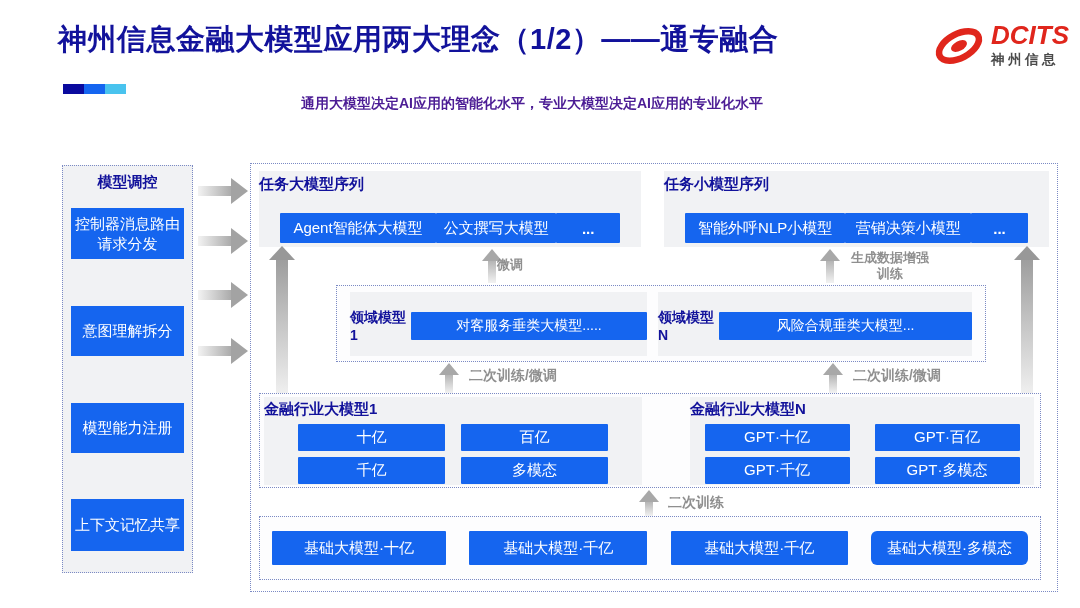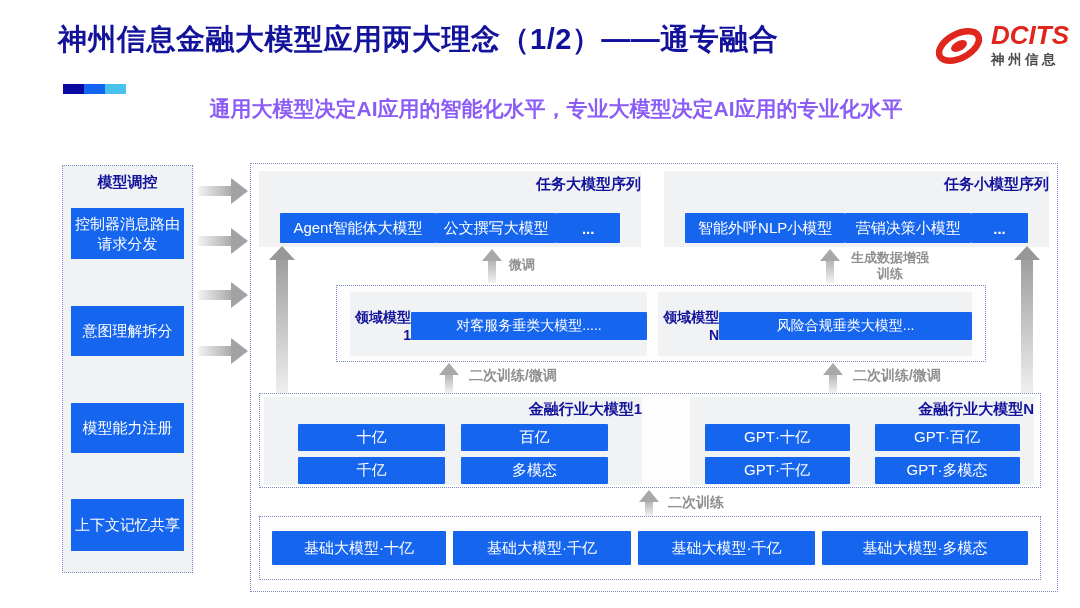--- a/index.html
+++ b/index.html
@@ -1,20 +1,20 @@
 <!DOCTYPE html>
 <html><head>
 <meta charset="utf-8">
 <style>
   * { margin:0; padding:0; box-sizing:border-box; }
   body { width:1080px; height:608px; font-family:"Liberation Sans", sans-serif; background:#ffffff; }
   .slide { position:relative; width:1080px; height:608px; background:#ffffff; overflow:hidden; }
 
   .title { position:absolute; left:58px; top:20px; font-size:29px; font-weight:bold; color:#12129b; letter-spacing:0.5px; }
-  .subtitle { position:absolute; left:156px; top:95px; width:800px; text-align:center; font-size:21px; font-weight:bold; color:#8b5cf6; }
+  .subtitle { position:absolute; left:132px; top:95px; width:800px; text-align:center; font-size:14px; font-weight:bold; color:#4c1d95; }
   .deco { position:absolute; left:63px; top:84px; display:flex; }
   .deco div { width:21px; height:10px; }
 
   .logo { position:absolute; left:933px; top:22px; display:flex; align-items:center; }
   .logo-text { margin-left:6px; }
   .logo-brand { font-size:26px; font-weight:bold; font-style:italic; color:#e0261c; line-height:1; }
   .logo-cn { font-size:13.5px; font-weight:bold; color:#4a4a4a; letter-spacing:3.5px; margin-top:3px; }
   .sidebar { position:absolute; left:62px; top:165px; width:131px; height:408px; background:#f1f2f4; border:1px dotted #7b8ac4; }
   .sidebar-title { position:absolute; left:0; right:0; top:7px; text-align:center; font-size:15px; font-weight:bold; color:#12129b; }
   .side-item { position:absolute; left:8px; right:8px; background:#1565ef; color:#fff; display:flex; align-items:center; justify-content:center; text-align:center; font-size:15px; line-height:1.32; padding:0 4px; }
@@ -25,21 +25,21 @@
 
   .arrow-up { position:absolute; display:flex; flex-direction:column; align-items:center; }
   .arrow-up .head { width:0; height:0; border-bottom:14px solid #989898; border-left:13px solid transparent; border-right:13px solid transparent; }
   .arrow-up .shaft { width:12px; flex:1; background:linear-gradient(to bottom,#9e9e9e,#efefef); }
   .arrow-up.small .head { border-bottom:12px solid #a8a8a8; border-left:10px solid transparent; border-right:10px solid transparent; }
   .arrow-up.small .shaft { width:8px; background:linear-gradient(to bottom,#b5b5b5,#f2f2f2); }
 
   .main { position:absolute; left:250px; top:163px; width:808px; height:429px; background:#fff; border:1px dotted #7b8ac4; }
 
   .panel { position:absolute; background:#f1f2f4; }
-  .panel-title { text-align:right; font-weight:bold; color:#12129b; }
+  .panel-title { text-align:left; font-weight:bold; color:#12129b; }
   .blue-btn { background:#1565ef; color:#ffffff; display:flex; align-items:center; justify-content:center; text-align:center; border-radius:1px; }
 
   .top-panel { top:7px; height:76px; }
   .top-panel .panel-title { font-size:15px; margin-top:4px; }
   .btn-row { position:absolute; left:0; right:0; top:42px; height:22px; display:flex; justify-content:space-between; padding:0 21px; }
   .btn-row .blue-btn { font-size:15px; height:30px; }
 
   .gray-label { position:absolute; color:#8f8f8f; font-weight:bold; font-size:13px; line-height:1.25; }
 
   .domain-box { position:absolute; left:85px; top:121px; width:650px; height:77px; background:#fdfdfe; border:1px dotted #7b8ac4; display:flex; justify-content:space-between; padding:6px 13px; }
@@ -133,21 +133,21 @@
       </div>
     <div class="arrow-up" style="left:763px; top:82px; width:26px; height:147px;">
         <div class="head"></div>
         <div class="shaft"></div>
       </div>
 
     <div class="arrow-up small" style="left:231px; top:85px; width:20px; height:34px;">
         <div class="head"></div>
         <div class="shaft"></div>
       </div>
-    <div class="gray-label" style="left:258px; top:93px;">微调</div>
+    <div class="gray-label" style="left:246px; top:93px;">微调</div>
 
     <div class="arrow-up small" style="left:569px; top:85px; width:20px; height:34px;">
         <div class="head"></div>
         <div class="shaft"></div>
       </div>
     <div class="gray-label" style="left:596px; top:86px; width:86px; text-align:center;">生成数据增强训练</div>
 
     <div class="domain-box">
       <div class="domain-panel" style="width:297px;">
         <div class="panel-title">领域模型1</div>
@@ -195,17 +195,17 @@
     <div class="arrow-up small" style="left:388px; top:326px; width:20px; height:26px;">
         <div class="head"></div>
         <div class="shaft"></div>
       </div>
     <div class="gray-label" style="left:417px; top:330px; font-size:14px;">二次训练</div>
 
     <div class="base-box">
       <div class="blue-btn" style="width:174px;">基础大模型·十亿</div>
       <div class="blue-btn" style="width:178px;">基础大模型·千亿</div>
       <div class="blue-btn" style="width:177px;">基础大模型·千亿</div>
-      <div class="blue-btn" style="width:206px;">基础大模型·多模态</div>
+      <div class="blue-btn" style="width:157px;border-radius:6px;">基础大模型·多模态</div>
     </div>
 
   </div>
 </div>
 
 </body></html>

